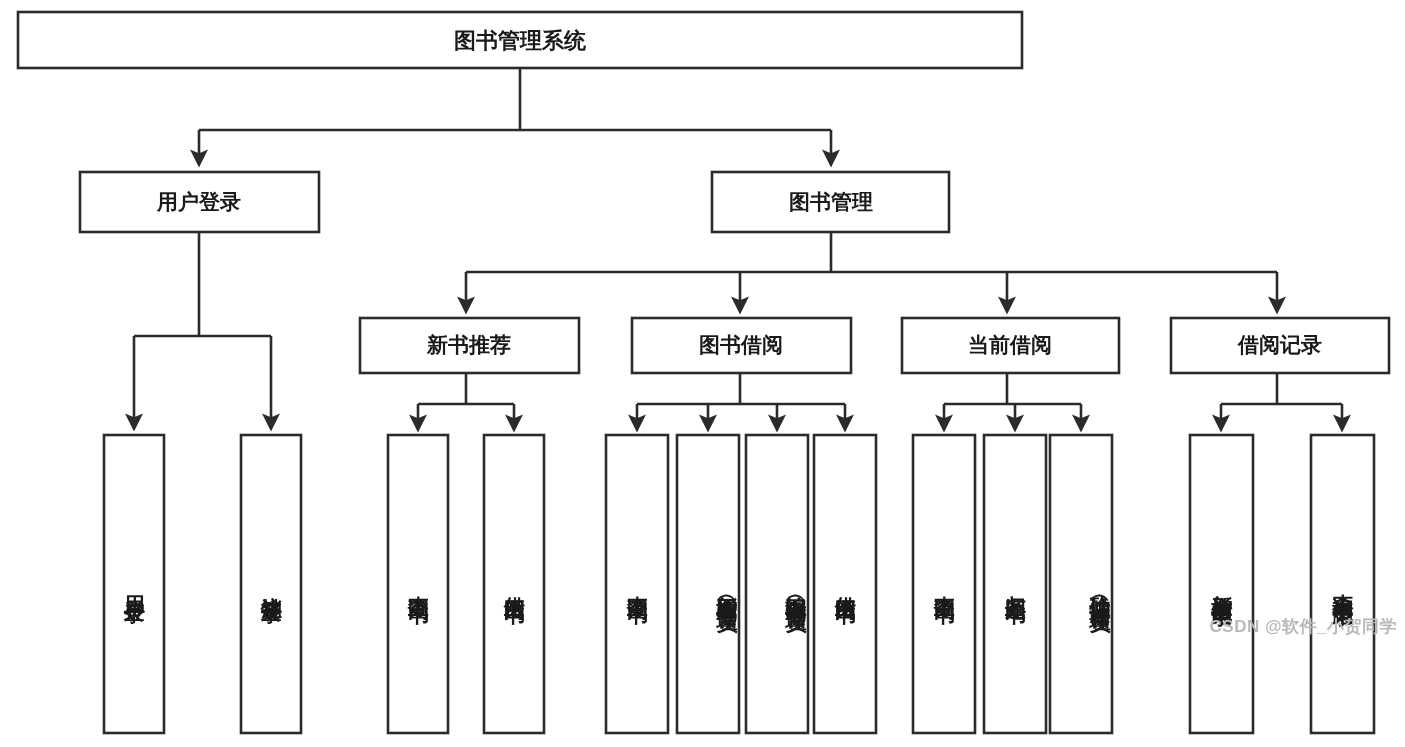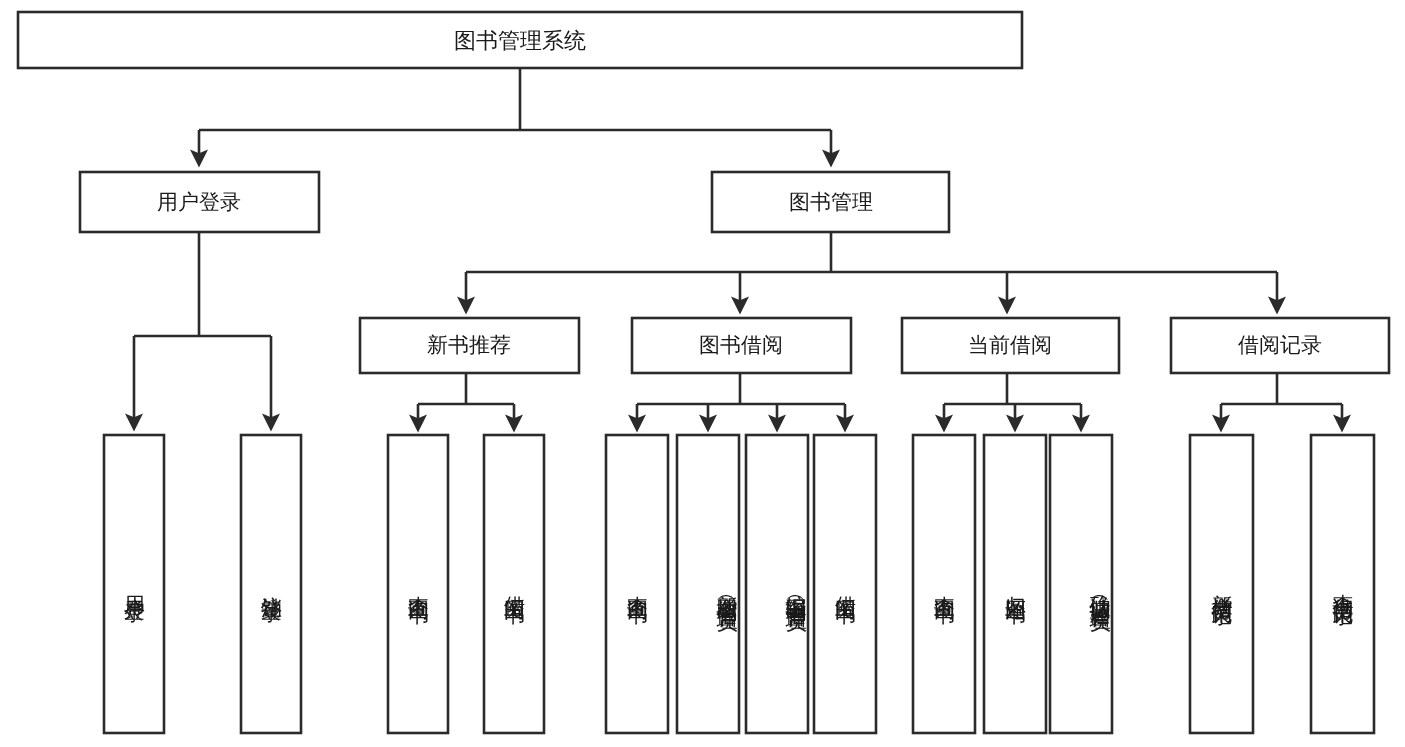--- a/index.html
+++ b/index.html
@@ -11,20 +11,21 @@
     width: 1405px;
     height: 747px;
     overflow: hidden;
     font-family: "Liberation Sans", "DejaVu Sans", sans-serif;
   }
   #diagram-root {
     position: relative;
     width: 1405px;
     height: 642px;
     background: #ffffff;
+    font-weight: bold;
   }
   svg.diagram-canvas {
     position: absolute;
     left: 0;
     top: 0;
     width: 1405px;
     height: 747px;
   }
   .node-box {
     fill: #ffffff;
@@ -201,14 +202,15 @@
   <div class="leaf-label-wrap" style="left:606px; top:435px; width:62px; height:298px;">查询图书</div>
   <div class="leaf-label-wrap" style="left:677px; top:435px; width:62px; height:298px; align-items:flex-start; padding-top:10px; box-sizing:border-box;">新增图书（管理员）</div>
   <div class="leaf-label-wrap" style="left:746px; top:435px; width:62px; height:298px; align-items:flex-start; padding-top:10px; box-sizing:border-box;">编辑图书（管理员）</div>
   <div class="leaf-label-wrap" style="left:814px; top:435px; width:62px; height:298px;">借阅图书</div>
   <div class="leaf-label-wrap" style="left:913px; top:435px; width:62px; height:298px;">查询图书</div>
   <div class="leaf-label-wrap" style="left:984px; top:435px; width:62px; height:298px;">归还图书</div>
   <div class="leaf-label-wrap" style="left:1050px; top:435px; width:62px; height:298px; align-items:flex-start; padding-top:10px; box-sizing:border-box;">确认归还（管理员）</div>
   <div class="leaf-label-wrap" style="left:1190px; top:435px; width:63px; height:298px;">新增借阅记录</div>
   <div class="leaf-label-wrap" style="left:1311px; top:435px; width:63px; height:298px;">查询借阅记录</div>
 
+  <div id="watermark">CSDN @软件_小贺同学</div>
 
 </div>
 
 </body></html>

